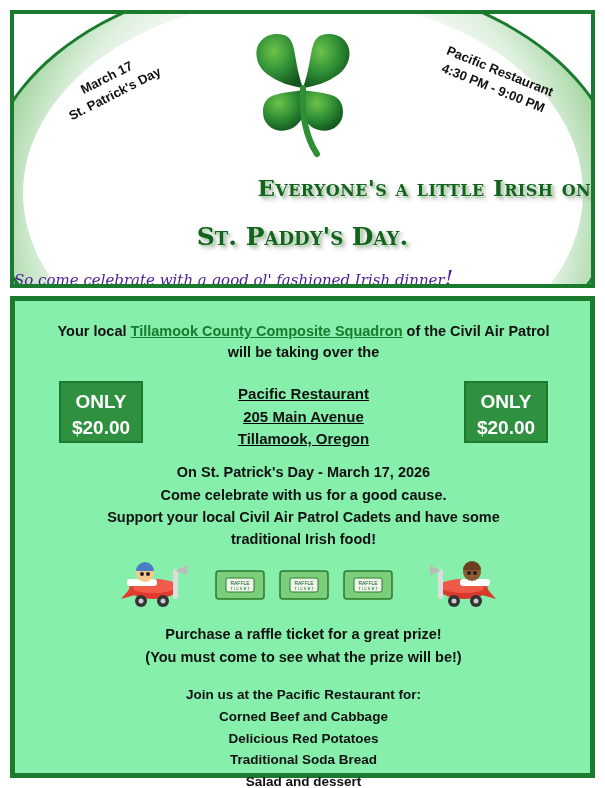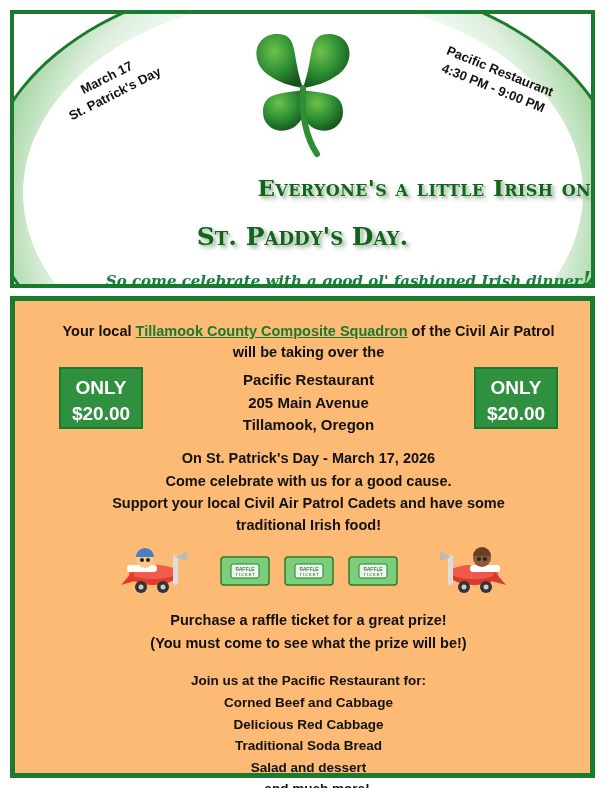--- a/index.html
+++ b/index.html
@@ -108,59 +108,60 @@
     font-size: 25px;
     color: #13631f;
     text-shadow: 2px 2px 0 #b9dcb7, 3px 3px 4px rgba(0,0,0,0.35);
     font-variant: small-caps;
   }
   .subline {
     position: absolute;
     left: 0;
     right: 0;
     top: 252px;
-    text-align: right;
+    text-align: left;
     font-family: "DejaVu Serif", serif;
     font-style: italic;
-    font-weight: bold;
+    font-weight: normal;
     font-size: 15px;
-    color: #15803d;
+    color: #4c1d95;
   }
   .subline .bang {
     font-size: 21px;
   }
 
   
   .bottom-panel {
     position: relative;
     margin: 8px 10px 10px 10px;
     height: 482px;
     border: 5px solid #1a7a2e;
     box-sizing: border-box;
-    background: #fdba74;
-    padding: 16px 2px 0 14px;
+    background: #86efac;
+    padding: 16px 12px 0 14px;
   }
 
   .intro {
     text-align: center;
     font-size: 14.5px;
     font-weight: bold;
     color: #111111;
     line-height: 1.45;
     padding: 4px 22px 0 22px;
   }
   .intro .squadron {
     color: #1a7a2e;
     text-decoration: underline;
   }
 
   .price-row {
     position: relative;
-    margin-top: 4px;
+    margin-top: 18px;
     height: 72px;
+    text-decoration: underline;
   }
   .only-box {
     position: absolute;
     top: 0;
     width: 84px;
     height: 62px;
     background: #2f9140;
     border: 2px solid #1a7a2e;
     color: #ffffff;
     font-weight: bold;
@@ -371,19 +372,19 @@
     </div>
 
     <div class="raffle">
       <div>Purchase a raffle ticket for a great prize!</div>
       <div>(You must come to see what the prize will be!)</div>
     </div>
 
     <div class="menu-head">Join us at the Pacific Restaurant for:</div>
     <div class="menu-grid">
       <div>Corned Beef and Cabbage</div>
-      <div>Delicious Red Cabbage</div>
+      <div>Delicious Red Potatoes</div>
       <div>Traditional Soda Bread</div>
       <div>Salad and dessert</div>
     </div>
     <div class="menu-more">… and much more!</div>
   </div>
 </div>
 
 </body></html>

